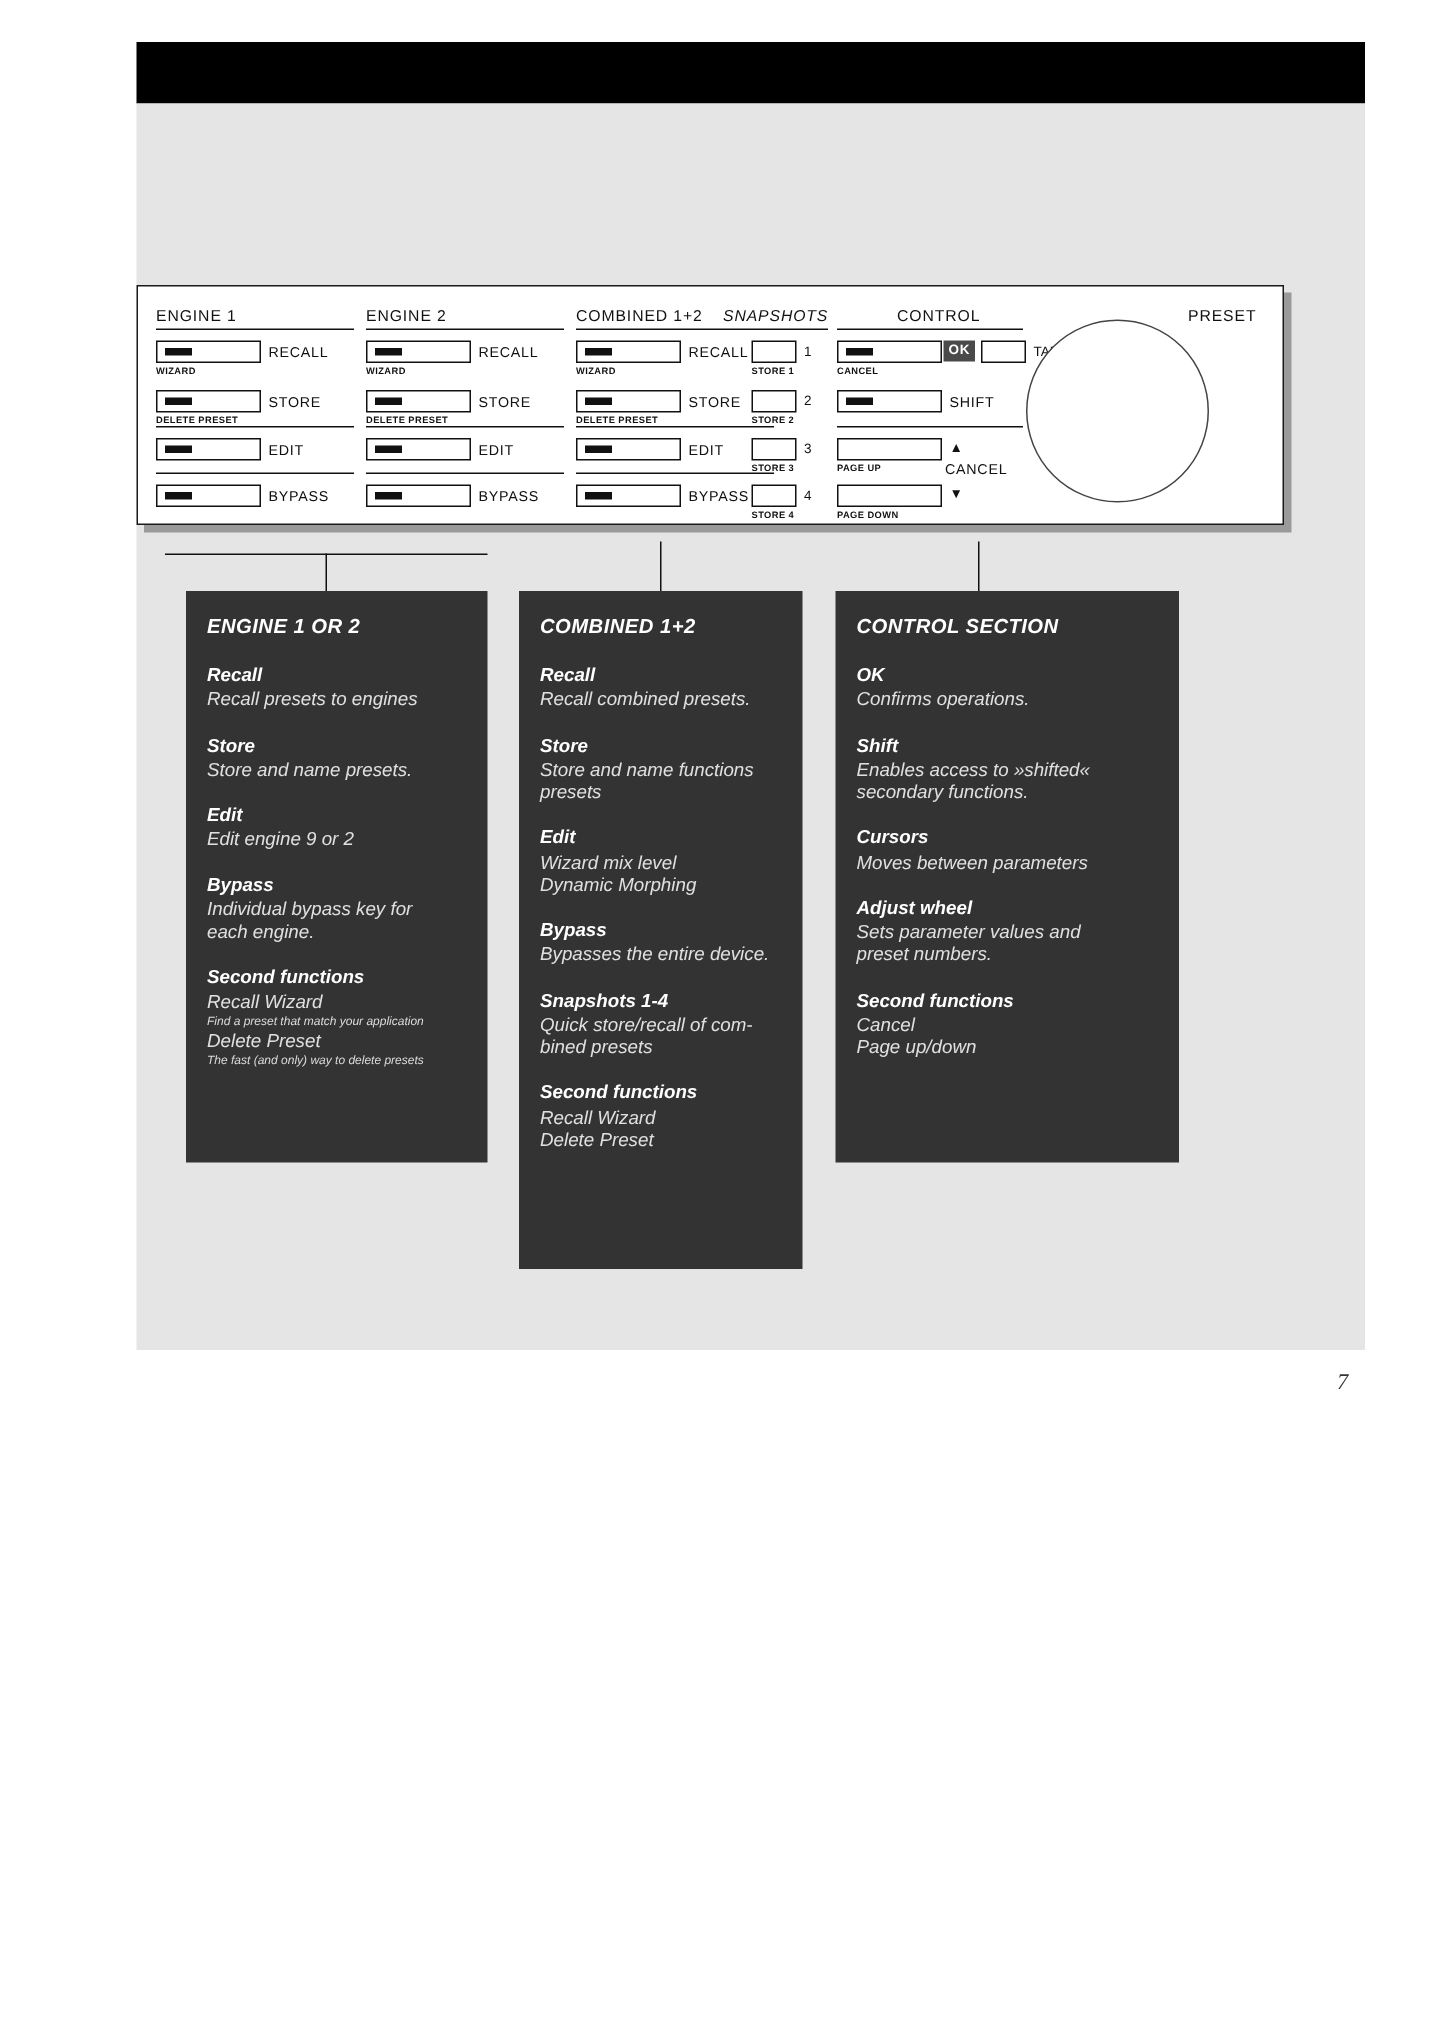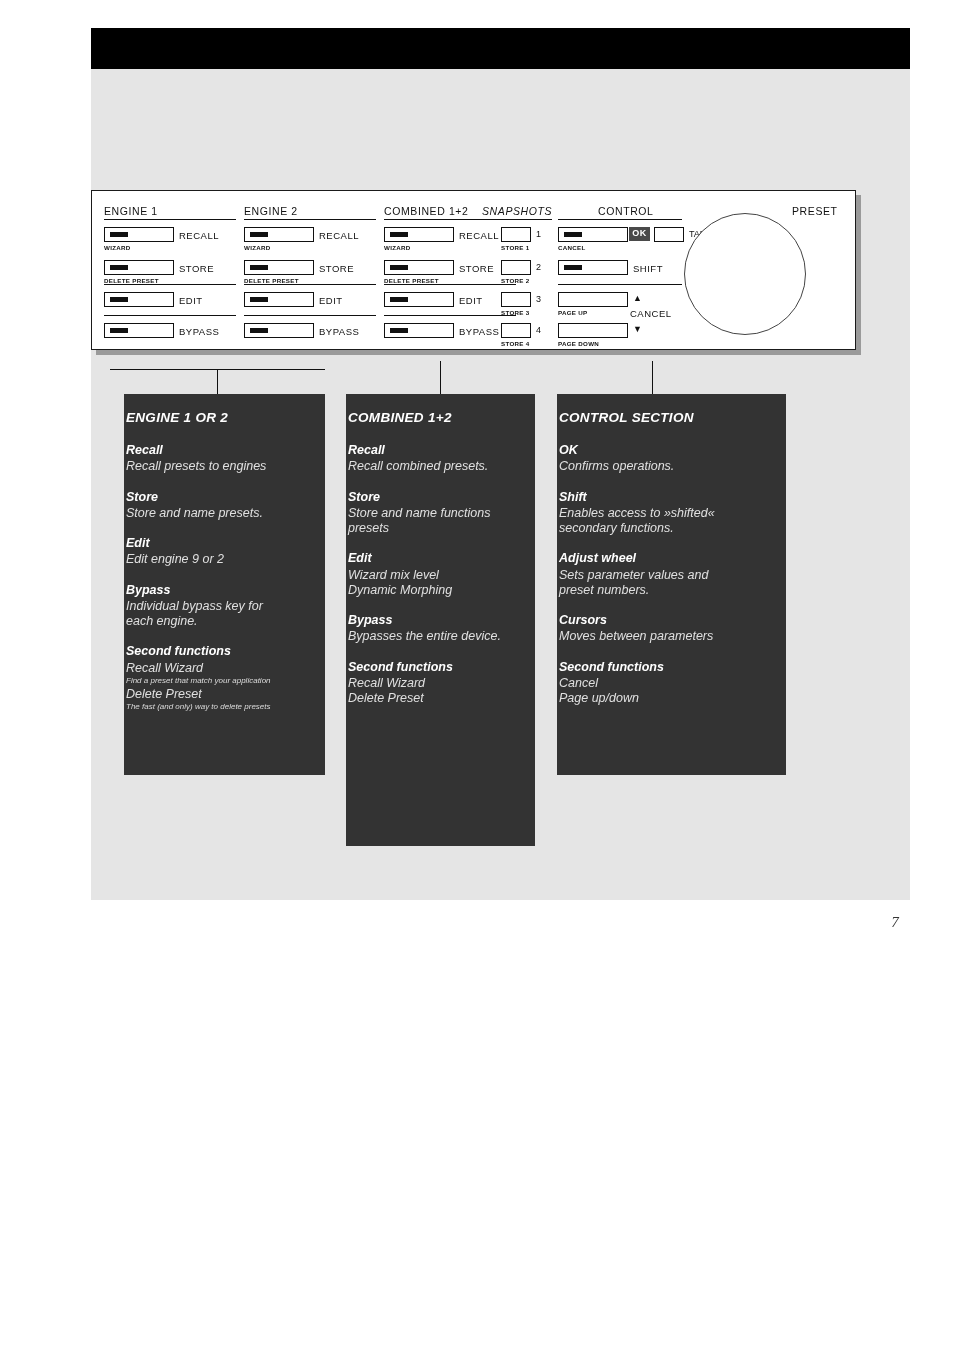--- a/index.html
+++ b/index.html
@@ -144,21 +144,21 @@
     width: 1.4px;
     background: #111;
   }
 
   
   .infobox {
     position: absolute;
     background: #333333;
     color: #f2f2f2;
     box-sizing: border-box;
-    padding: 16px 14px 14px 2px;
+    padding: 16px 14px 14px 14px;
   }
   .ib-title {
     font-size: 13.5px;
     font-weight: bold;
     font-style: italic;
     letter-spacing: 0.3px;
     margin: 0 0 18px 0;
     color: #ffffff;
   }
   .ib-group { margin-bottom: 15px; }
@@ -382,47 +382,52 @@
       <div class="ib-group">
         <div class="ib-h">Edit</div>
         <div class="ib-p">Wizard mix level</div>
         <div class="ib-p">Dynamic Morphing</div>
       </div>
       <div class="ib-group">
         <div class="ib-h">Bypass</div>
         <div class="ib-p">Bypasses the entire device.</div>
       </div>
       <div class="ib-group">
+        <div class="ib-h">Snapshots 1-4</div>
+        <div class="ib-p">Quick store/recall of com-</div>
+        <div class="ib-p">bined presets</div>
+      </div>
+      <div class="ib-group">
         <div class="ib-h">Second functions</div>
         <div class="ib-p">Recall Wizard</div>
         <div class="ib-p">Delete Preset</div>
       </div>
     </div>
 
   <div class="infobox" id="box-2" style="left:557px; top:394px; width:229px; height:381px;">
       <div class="ib-title">CONTROL SECTION</div>
       <div class="ib-group">
         <div class="ib-h">OK</div>
         <div class="ib-p">Confirms operations.</div>
       </div>
       <div class="ib-group">
         <div class="ib-h">Shift</div>
         <div class="ib-p">Enables access to »shifted«</div>
         <div class="ib-p">secondary functions.</div>
       </div>
       <div class="ib-group">
+        <div class="ib-h">Cursors</div>
+        <div class="ib-p">Moves between parameters</div>
+      </div>
+      <div class="ib-group">
         <div class="ib-h">Adjust wheel</div>
         <div class="ib-p">Sets parameter values and</div>
         <div class="ib-p">preset numbers.</div>
       </div>
       <div class="ib-group">
-        <div class="ib-h">Cursors</div>
-        <div class="ib-p">Moves between parameters</div>
-      </div>
-      <div class="ib-group">
         <div class="ib-h">Second functions</div>
         <div class="ib-p">Cancel</div>
         <div class="ib-p">Page up/down</div>
       </div>
     </div>
 
   <div class="page-number">7</div>
 
 </div>
 

